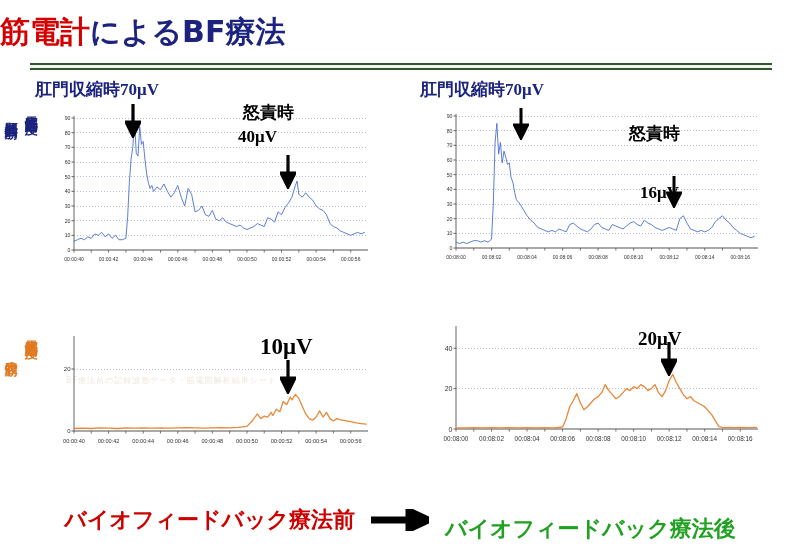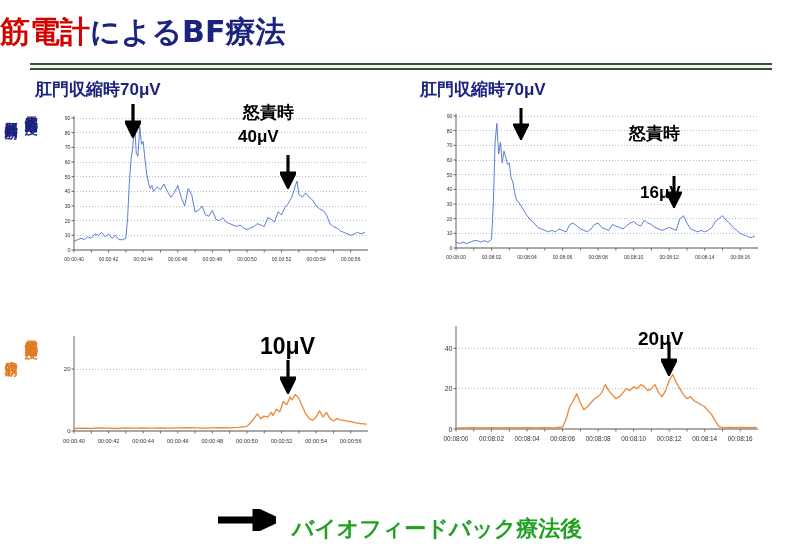--- a/index.html
+++ b/index.html
@@ -46,21 +46,21 @@
   .v-navy   { color:#1b237e; }
   .v-orange { color:#e07a21; }
 
   
   .panel { position:absolute; }
   .plot-svg { display:block; }
 
   
   .anno {
     position:absolute;
-    font-family:Liberation Sans, sans-serif;
+    font-family:Liberation Serif, serif;
     font-weight:bold;
     white-space:nowrap;
     text-align:center;
     line-height:1.12;
   }
   .anno-navy { color:#1b237e; font-size:17px; }
   .anno-red  { color:#000000; font-size:17px; }
 
   .arrow { position:absolute; }
 
@@ -243,20 +243,21 @@
   <svg class="arrow" style="left:513px; top:108px;" width="16" height="32" viewBox="0 0 16 34">
     <path d="M8 0 L8 22 M8 32 L1 18 L15 18 Z" stroke="#000" stroke-width="3.2" fill="#000"></path>
   </svg>
 
   <div class="anno anno-red" style="left:629px; top:124px;">怒責時</div>
   <div class="anno anno-red" style="left:640px; top:149px;margin-top:34px;">16μV</div>
   <svg class="arrow" style="left:666px; top:176px;" width="16" height="32" viewBox="0 0 16 34">
     <path d="M8 0 L8 22 M8 32 L1 18 L15 18 Z" stroke="#000" stroke-width="3.2" fill="#000"></path>
   </svg>
 
+  <div class="watermark" style="left:66px; top:373px;">BF療法前の記録波形データ・筋電図解析結果シート</div>
   <div class="panel" style="left:52px; top:330px;">
     <svg class="plot-svg" id="svg-bottom-left" width="320" height="125" viewBox="0 0 320 125">
         <line x1="22" y1="39" x2="316" y2="39" stroke="#9aa0c0" stroke-width="0.7" stroke-dasharray="1,2" shape-rendering="crispEdges"></line>
         <line x1="22" y1="6" x2="22" y2="101" stroke="#555555" stroke-width="0.9"></line>
         <line x1="19.5" y1="101" x2="22" y2="101" stroke="#555555" stroke-width="0.9"></line>
         <text x="18.5" y="103.28" text-anchor="end" font-size="6" fill="#333" font-family="&quot;Liberation Sans&quot;, sans-serif">0</text>
         <line x1="19.5" y1="39" x2="22" y2="39" stroke="#555555" stroke-width="0.9"></line>
         <text x="18.5" y="41.28" text-anchor="end" font-size="6" fill="#333" font-family="&quot;Liberation Sans&quot;, sans-serif">20</text>
         <line x1="22" y1="101" x2="316" y2="101" stroke="#555555" stroke-width="1"></line>
         <line x1="22" y1="101" x2="22" y2="103.6" stroke="#555555" stroke-width="0.8"></line>
@@ -333,19 +334,20 @@
         <text x="308.2352941176471" y="123.4" text-anchor="middle" font-size="6.4" fill="#333" font-family="&quot;Liberation Sans&quot;, sans-serif">00:08:16</text>
         <polyline points="24.00,109.79 32.88,109.79 41.76,109.59 50.65,109.79 59.53,109.59 68.41,109.79 77.29,109.59 86.18,109.79 95.06,109.59 103.94,109.79 112.82,109.59 121.71,109.79 130.59,108.98 134.14,100.90 137.69,88.78 141.25,82.72 144.80,75.65 148.35,84.74 151.91,91.81 155.46,88.78 159.01,84.74 162.56,80.70 166.12,78.68 169.67,74.64 173.22,66.56 176.78,72.62 180.33,76.66 183.88,80.70 187.44,78.68 190.99,74.64 194.54,70.60 198.09,72.62 201.65,68.58 205.20,70.60 208.75,66.56 212.31,68.58 215.86,72.62 219.41,70.60 222.96,66.56 226.52,74.64 230.07,78.68 233.62,72.62 237.18,62.52 240.73,56.46 244.28,64.54 247.84,70.60 251.39,76.66 254.94,80.70 258.49,78.68 262.05,82.72 265.60,84.74 269.15,86.76 272.71,88.78 276.26,92.82 279.81,96.86 283.36,102.92 286.92,108.58 290.47,109.38 294.02,109.59 297.58,109.38 301.13,109.59 308.24,109.38 317.12,109.59 324.22,109.38" fill="none" stroke="#e8883a" stroke-width="1.3" stroke-linejoin="round" stroke-linecap="round"></polyline>
       </svg>
   </div>
   <div class="anno anno-red" style="left:638px; top:316px; font-size:19px;margin-top:12px;">20μV</div>
   <svg class="arrow" style="left:661px; top:342px;" width="16" height="34" viewBox="0 0 16 34">
     <path d="M8 0 L8 22 M8 32 L1 18 L15 18 Z" stroke="#000" stroke-width="3.2" fill="#000"></path>
   </svg>
 
   <div class="footer">
+    <span class="foot-text foot-red">バイオフィードバック療法前</span>
     <svg class="foot-arrow" width="58" height="22" viewBox="0 0 58 22">
       <path d="M0 11 L38 11 M38 2 L57 11 L38 20 Z" stroke="#000" stroke-width="7" fill="#000" stroke-linejoin="miter"></path>
     </svg>
     <span class="foot-text foot-green">バイオフィードバック療法後</span>
   </div>
 
 </div>
 
 </body></html>

